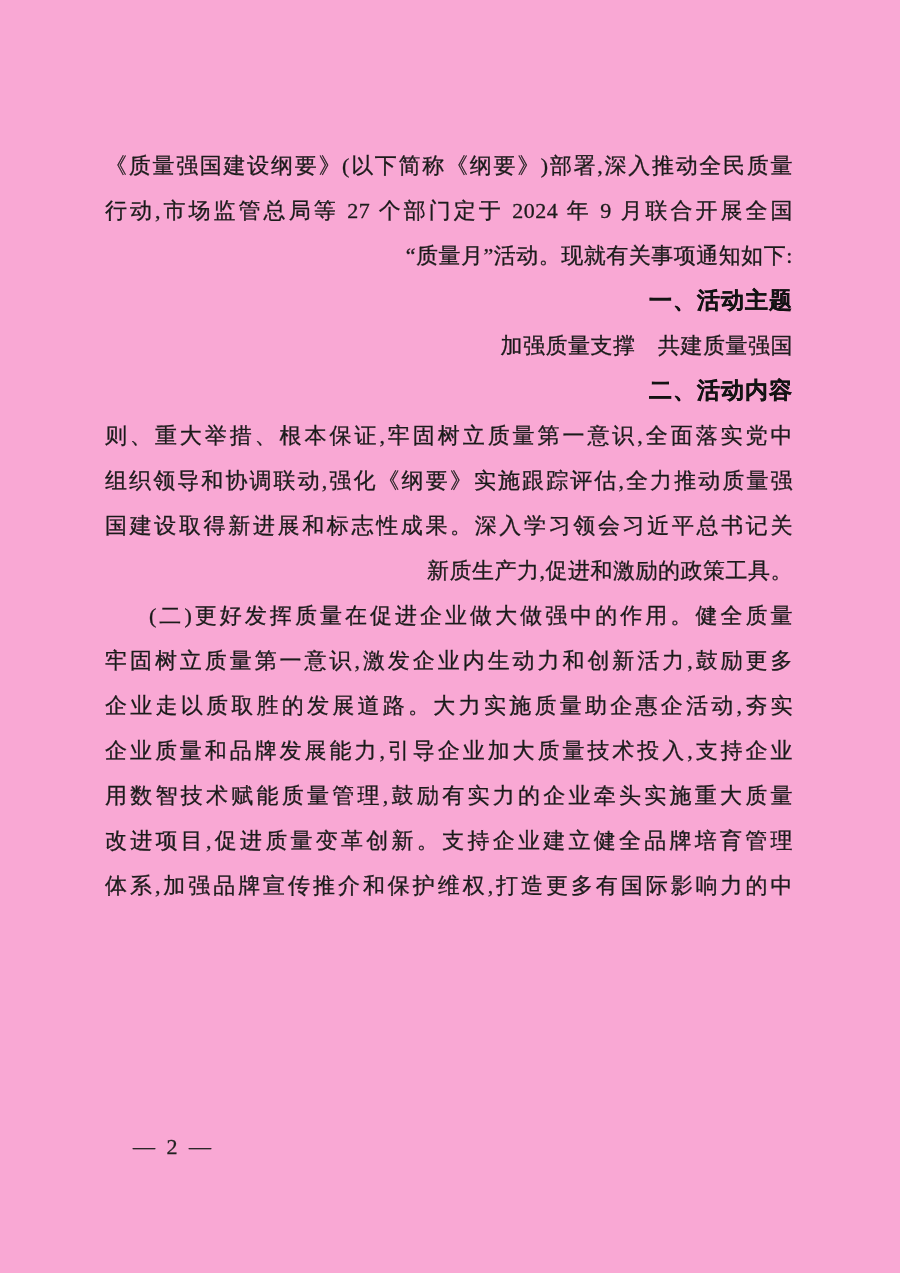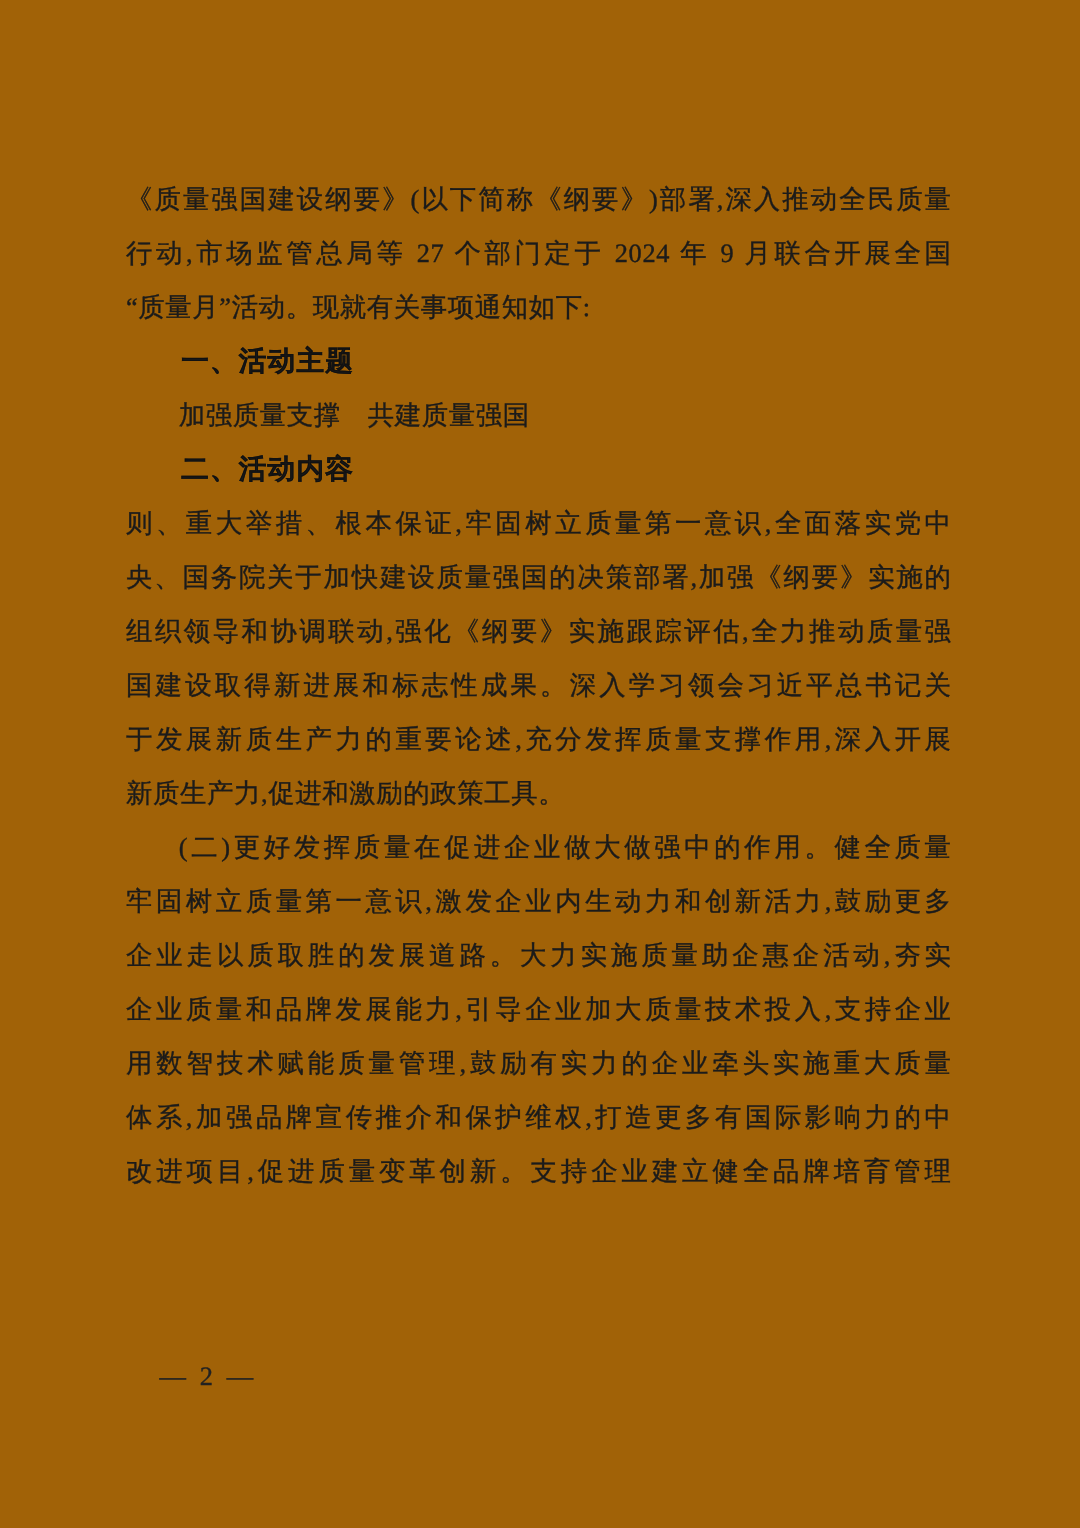--- a/index.html
+++ b/index.html
@@ -8,36 +8,36 @@
     width: 900px;
     height: 1273px;
     background: #ffffff;
     font-family: "Liberation Serif", "DejaVu Serif", serif;
   }
   .page {
     position: absolute;
     top: 0; left: 0;
     width: 900px;
     height: 1273px;
-    background: #a16207;
+    background: #f9a8d4;
     overflow: hidden;
   }
   .text-block {
     position: absolute;
     left: 105px;
     top: 143px;
     width: 688px;
   }
   .line {
     height: 45px;
     line-height: 45px;
     font-size: 22px;
     color: #1b1b1b;
     letter-spacing: 0.5px;
-    text-align: left;
+    text-align: right;
     -webkit-text-stroke: 0.3px #1b1b1b;
   }
   .line.justify {
     text-align: justify;
     text-align-last: justify;
     text-justify: inter-character;
   }
   .line.indent {
     text-indent: 2em;
   }
@@ -65,27 +65,25 @@
 
 <div class="page">
   <div class="text-block">
       <div class="line body justify">《质量强国建设纲要》(以下简称《纲要》)部署,深入推动全民质量</div>
       <div class="line body justify">行动,市场监管总局等 27 个部门定于 2024 年 9 月联合开展全国</div>
       <div class="line body">“质量月”活动。现就有关事项通知如下:</div>
       <div class="line heading indent">一、活动主题</div>
       <div class="line body indent">加强质量支撑　共建质量强国</div>
       <div class="line heading indent">二、活动内容</div>
       <div class="line body justify">则、重大举措、根本保证,牢固树立质量第一意识,全面落实党中</div>
-      <div class="line body justify">央、国务院关于加快建设质量强国的决策部署,加强《纲要》实施的</div>
       <div class="line body justify">组织领导和协调联动,强化《纲要》实施跟踪评估,全力推动质量强</div>
       <div class="line body justify">国建设取得新进展和标志性成果。深入学习领会习近平总书记关</div>
-      <div class="line body justify">于发展新质生产力的重要论述,充分发挥质量支撑作用,深入开展</div>
       <div class="line body">新质生产力,促进和激励的政策工具。</div>
       <div class="line body justify indent">(二)更好发挥质量在促进企业做大做强中的作用。健全质量</div>
       <div class="line body justify">牢固树立质量第一意识,激发企业内生动力和创新活力,鼓励更多</div>
       <div class="line body justify">企业走以质取胜的发展道路。大力实施质量助企惠企活动,夯实</div>
       <div class="line body justify">企业质量和品牌发展能力,引导企业加大质量技术投入,支持企业</div>
       <div class="line body justify">用数智技术赋能质量管理,鼓励有实力的企业牵头实施重大质量</div>
+      <div class="line body justify">改进项目,促进质量变革创新。支持企业建立健全品牌培育管理</div>
       <div class="line body justify">体系,加强品牌宣传推介和保护维权,打造更多有国际影响力的中</div>
-      <div class="line body justify">改进项目,促进质量变革创新。支持企业建立健全品牌培育管理</div>
     </div>
   <div class="page-number">— 2 —</div>
 </div>
 
 </body></html>

